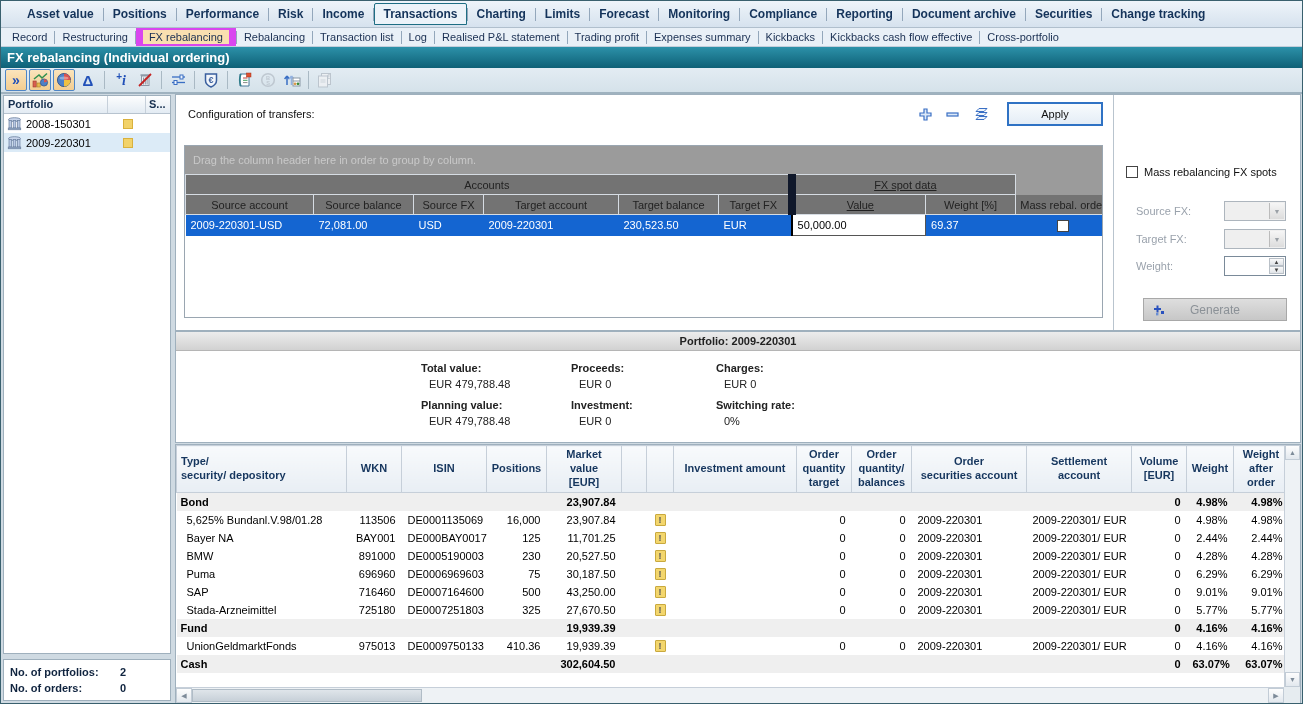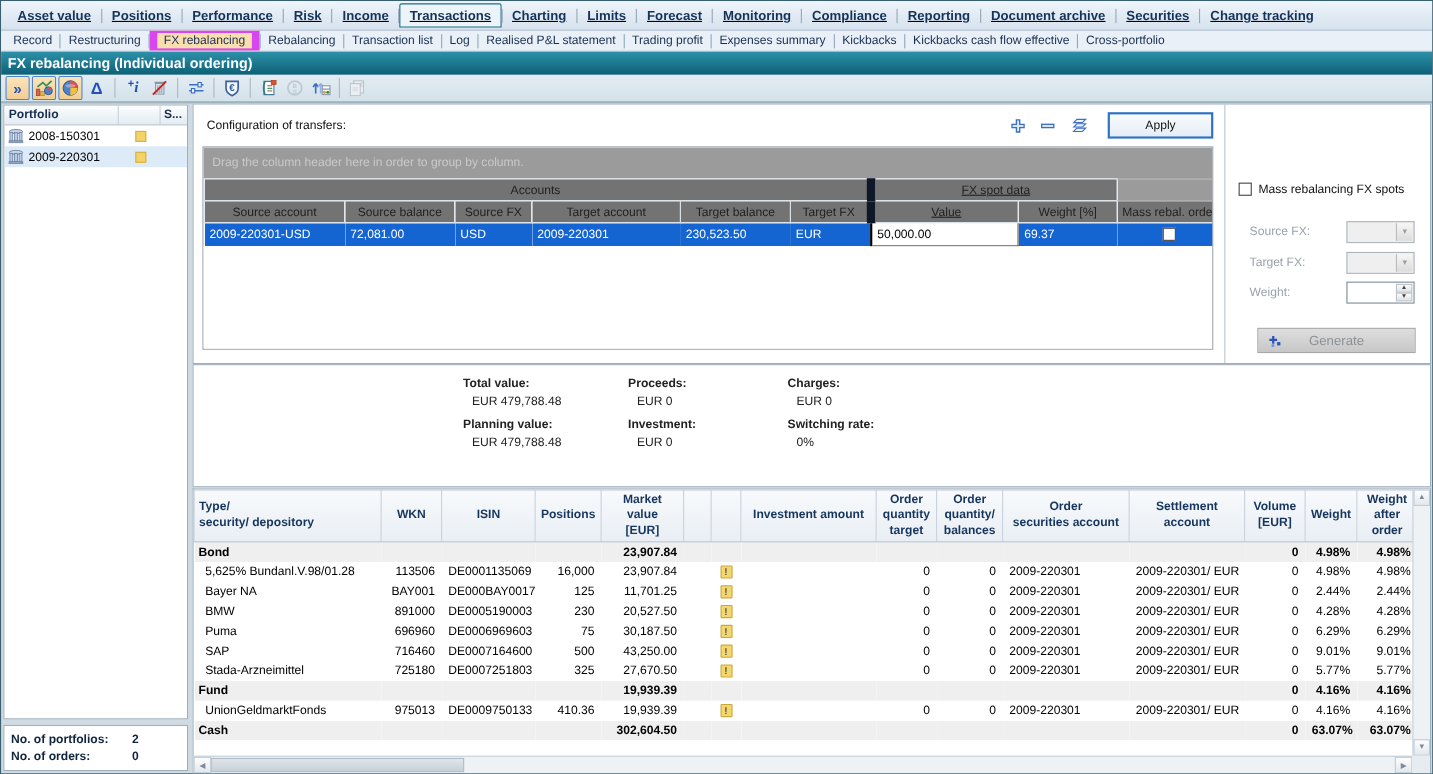--- a/index.html
+++ b/index.html
@@ -1,21 +1,21 @@
 <!DOCTYPE html>
 <html><head>
 <meta charset="utf-8">
 <style>
   * { box-sizing: border-box; margin:0; padding:0; }
   html,body { background:#8ea4b0; }
   body { font-family:"Liberation Sans", sans-serif; }
   .app { position:relative; width:1303px; height:704px; background:#cfdae2; border:1px solid #39606e; overflow:hidden; font-size:11px; color:#000; }
 
   
-  .menubar1 { height:27px; display:flex; align-items:center; padding-left:6px; background:linear-gradient(#eef4fa,#d6e2ee); border-bottom:1px solid #b0bfcd; overflow:hidden;text-decoration:underline; }
+  .menubar1 { height:27px; display:flex; align-items:center; padding-left:17px; background:linear-gradient(#eef4fa,#d6e2ee); border-bottom:1px solid #b0bfcd; overflow:hidden; }
   .menu-item { padding:3px 9px; font-weight:bold; font-size:12px; color:#14335a; white-space:nowrap; }
   .menu-item.selected { background:#ecf3f9; border:1px solid #1e6e84; border-radius:2px 2px 0 0; padding:3px 8px; }
   .menu-divider { width:1px; height:13px; background:#93a7bb; flex:none; }
   .menubar2 { height:19px; display:flex; align-items:center; padding-left:4px; background:#e9f0f7; border-bottom:1px solid #c2cedb; overflow:hidden; }
   .sub-item { padding:2px 7px; font-size:11px; color:#1a2f52; white-space:nowrap; }
   .sub-item.selected { background:#f9dfb0; border:7px solid #d946ef; padding:1px 6px; }
 
   
   .titlebar { height:21px; background:linear-gradient(#2c91a9,#0e6076); color:#fff; font-weight:bold; font-size:13px; display:flex; align-items:center; padding-left:6px; }
   .toolbar { height:26px; background:linear-gradient(#e3ecf3,#d5e2ea); border-bottom:2px solid #9fb2bf; display:flex; align-items:center; padding-left:3px; }
@@ -46,21 +46,21 @@
   .count-label { width:110px; }
 
   
   .config-panel { position:absolute; top:0; left:0; right:1px; height:237px; background:#fff; border:1px solid #9fb0bd; display:flex; }
   .config-left { flex:1; display:flex; flex-direction:column; min-width:0; }
   .config-top { height:38px; position:relative; flex:none; }
   .config-label { position:absolute; left:12px; top:13px; color:#111; }
   .config-actions { position:absolute; right:10px; top:7px; display:flex; align-items:center; }
   .mini-ico { margin:0 6px; display:flex; align-items:center; }
   .apply-btn { width:96px; height:24px; border:2px solid #2f72c4; background:linear-gradient(#f8fbfd,#e4edf6); color:#111; display:flex; align-items:center; justify-content:center; margin-left:12px; font-size:11px; }
-  .grid-wrap { flex:1; margin:0 10px 12px 8px; border:1px solid #9aa6b1; display:flex; flex-direction:column; overflow:hidden; }
+  .grid-wrap { flex:1; margin:12px 10px 12px 8px; border:1px solid #9aa6b1; display:flex; flex-direction:column; overflow:hidden; }
   .dragbar { height:28px; background:#9b9b9b; color:#c9c9c9; display:flex; align-items:center; padding-left:8px; flex:none; }
   .transfer-table { border-collapse:collapse; table-layout:fixed; width:100%; flex:none; }
   .transfer-table th { height:20px; font-weight:normal; text-align:center; border:1px solid #d6dce3; background:#737373; color:#222; overflow:hidden; white-space:nowrap; }
   .transfer-table th.th-gray { background:#9b9b9b; border-color:#9b9b9b; }
   .transfer-table .fxb { border-left:8px solid #0f172a;text-decoration:underline; }
   .transfer-table td { height:21px; padding:0 5px; overflow:hidden; white-space:nowrap; }
   .sel-row td { background:#1465d1; color:#fff; }
   .sel-row td.edit-cell { background:#fff; color:#000; border:1px solid #555; border-left:2px solid #000; }
   .cbx { display:inline-block; width:12px; height:12px; background:#fff; border:1px solid #444; vertical-align:middle; }
   .grid-filler { flex:1; background:#fff; }
@@ -426,20 +426,21 @@
                   <rect x="9" y="8" width="3" height="3" fill="#2a52be"></rect>
                   <rect x="4" y="10" width="2.4" height="2.4" fill="#6a8fd4"></rect>
                 </svg>
             </span>
             <span>Generate</span>
           </button>
         </div>
       </div>
 
       <div class="summary-panel">
+        <div class="summary-head">Portfolio: 2009-220301</div>
         <div class="summary-grid">
             <div class="sum-cell">
               <div class="sum-label">Total value:</div>
               <div class="sum-value">EUR  479,788.48</div>
             </div>
             <div class="sum-cell">
               <div class="sum-label">Proceeds:</div>
               <div class="sum-value">EUR  0</div>
             </div>
             <div class="sum-cell">

